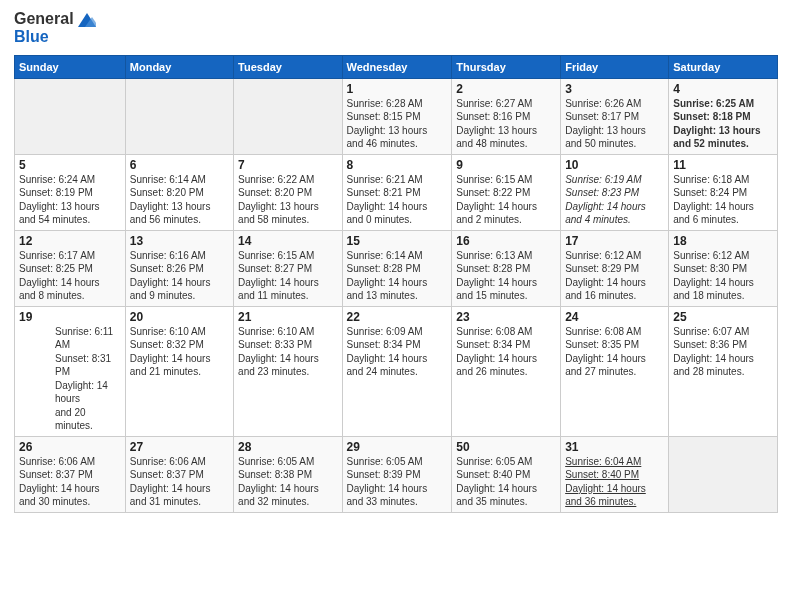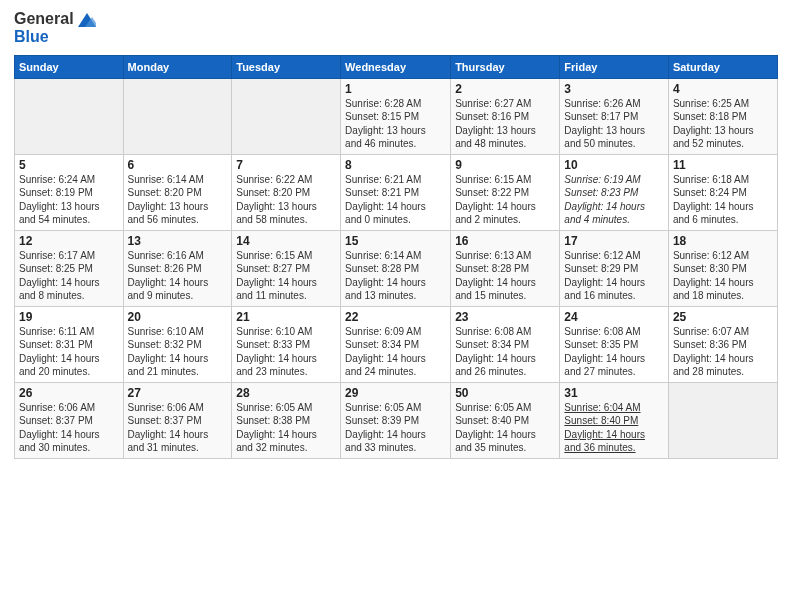--- a/index.html
+++ b/index.html
@@ -141,21 +141,21 @@
           </td>
           <td>
             <span class="day-number">3</span>
             <div class="day-info" style="white-space: pre-line;">Sunrise: 6:26 AM
 Sunset: 8:17 PM
 Daylight: 13 hours
 and 50 minutes.</div>
           </td>
           <td>
             <span class="day-number">4</span>
-            <div class="day-info" style="white-space: pre-line;">Sunrise: 6:25 AM
+            <div class="day-info" style="white-space: pre-line; font-weight: bold;">Sunrise: 6:25 AM
 Sunset: 8:18 PM
 Daylight: 13 hours
 and 52 minutes.</div>
           </td>
         </tr>
         <tr>
           <td>
             <span class="day-number">5</span>
             <div class="day-info" style="white-space: pre-line;">Sunrise: 6:24 AM
 Sunset: 8:19 PM
@@ -252,21 +252,21 @@
             <span class="day-number">18</span>
             <div class="day-info" style="white-space: pre-line;">Sunrise: 6:12 AM
 Sunset: 8:30 PM
 Daylight: 14 hours
 and 18 minutes.</div>
           </td>
         </tr>
         <tr>
           <td>
             <span class="day-number">19</span>
-            <div class="day-info" style="white-space: pre-line;">Sunrise: 6:11 AM
+            <div class="day-info" style="white-space: pre-line; margin-left: 36px;">Sunrise: 6:11 AM
 Sunset: 8:31 PM
 Daylight: 14 hours
 and 20 minutes.</div>
           </td>
           <td>
             <span class="day-number">20</span>
             <div class="day-info" style="white-space: pre-line;">Sunrise: 6:10 AM
 Sunset: 8:32 PM
 Daylight: 14 hours
 and 21 minutes.</div>

